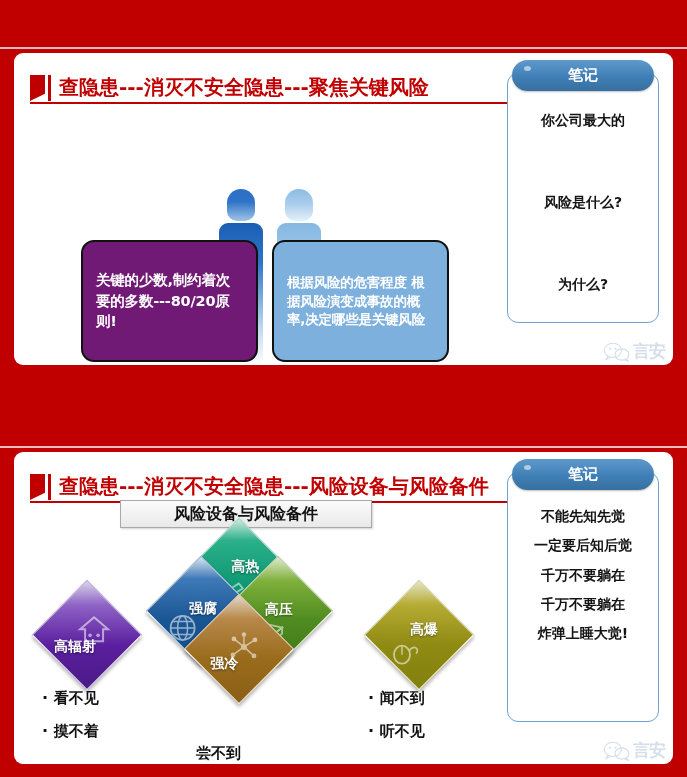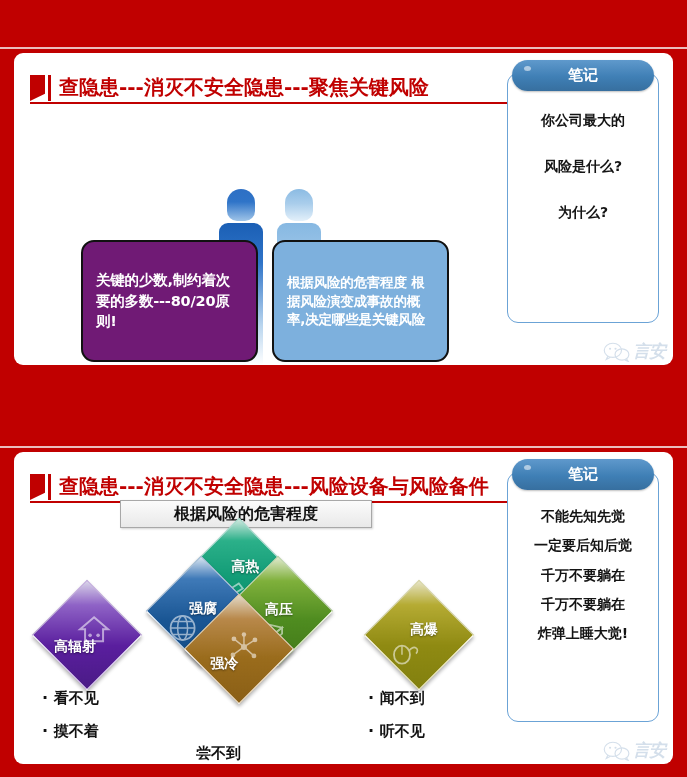--- a/index.html
+++ b/index.html
@@ -99,35 +99,34 @@
     align-items: center; justify-content: flex-start;
     gap: 2px;
   }
   .notes-line {
     color: #141414;
     font-size: 14px;
     font-weight: bold;
     line-height: 1.95;
     white-space: nowrap;
   }
-  #notes-1 .notes-body { justify-content: flex-start; gap: 14px; }
+  #notes-1 .notes-body { justify-content: space-between; gap: 8px; }
   #notes-1 .notes-line { line-height: 2.3; }
 
   
   .watermark {
     position: absolute;
     right: 8px; bottom: 2px;
     display: flex; align-items: center;
     opacity: .42;
   }
   .wm-icon { width: 28px; height: 20px; }
   .wm-text {
     font-size: 17px; color: #9ab4cf;
     font-weight: bold;
-    font-style: italic;
     margin-left: 2px;
     letter-spacing: -1px;
   }
 
   
   .people { position: absolute; left: 205px; top: 136px; width: 105px; height: 180px; }
   .person { position: absolute; width: 44px; }
   .person .head {
     position: absolute; top: 0; left: 8px;
     width: 28px; height: 32px;
@@ -362,21 +361,21 @@
         <path d="M6 17 L4 21 L9 18.4" fill="none" stroke="#9ab4cf" stroke-width="1.4"></path>
         <circle cx="8.6" cy="8" r="1.3" fill="#9ab4cf"></circle>
         <circle cx="15.2" cy="8" r="1.3" fill="#9ab4cf"></circle>
         <ellipse cx="23" cy="15" rx="8.4" ry="6.8" fill="none" stroke="#9ab4cf" stroke-width="1.4"></ellipse>
         <path d="M28.5 20.4 L30.6 23.4 L26.6 21.6" fill="none" stroke="#9ab4cf" stroke-width="1.4"></path>
       </svg>
       <span class="wm-text">言安</span>
     </div>
   </div>
 
-  <div class="diag-title">根据风险的危害程度</div>
+  <div class="diag-title">风险设备与风险备件</div>
 
   <div class="diamond" id="dia-rad">
     <span class="dlabel">高辐射</span>
     <svg class="dicon" width="34" height="30" viewBox="0 0 34 30">
       <path d="M17 3 L31 15 H26 V27 H8 V15 H3 Z" fill="none" stroke="#ffffff" stroke-width="2"></path>
       <circle cx="13" cy="21" r="1.8" fill="#ffffff"></circle>
         <circle cx="21" cy="21" r="1.8" fill="#ffffff"></circle>
     </svg>
   </div>
 

